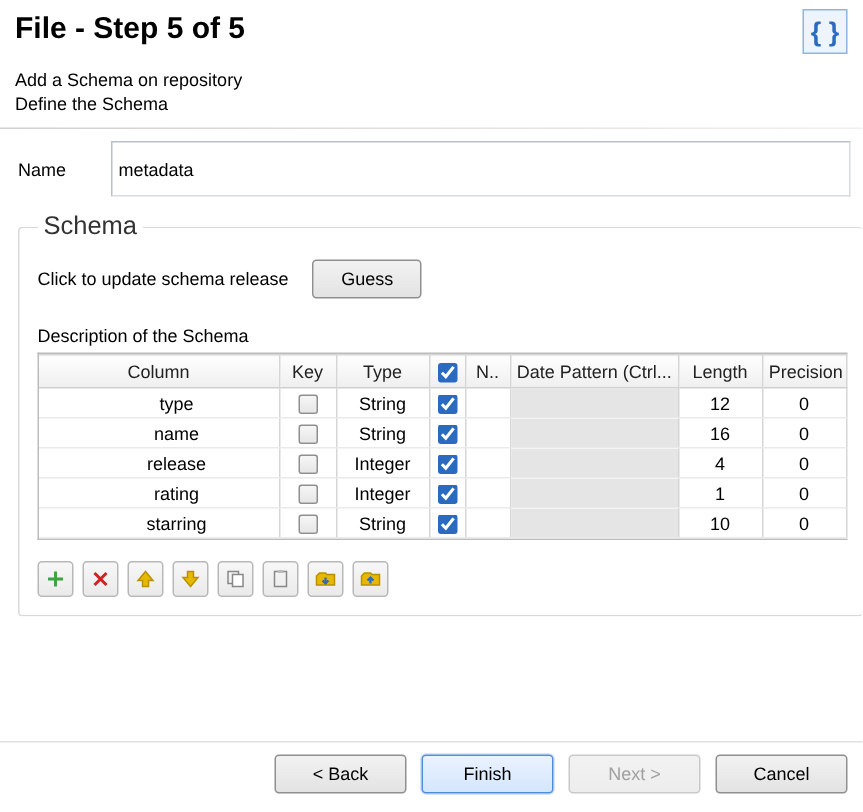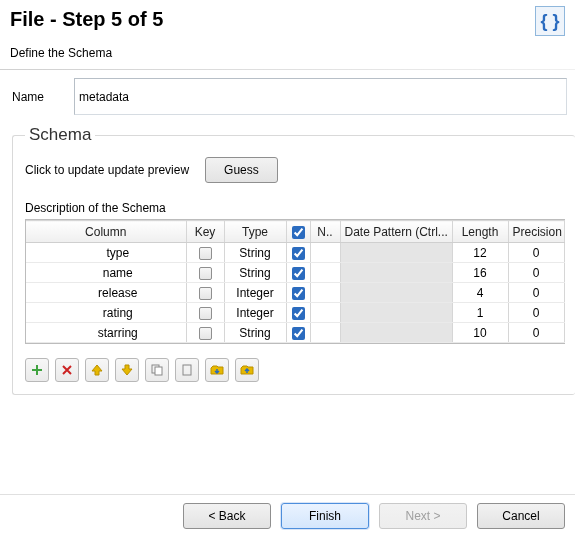--- a/index.html
+++ b/index.html
@@ -189,41 +189,42 @@
     background: #fff;
   }
   .footer button.push { min-width: 88px; }
 </style>
 </head>
 <body>
 
 <div class="header">
   <div class="header-text">
     <div class="title">File - Step 5 of 5</div>
+    <div class="subtitle">Add a Schema on repository</div>
     <div class="subtitle">Define the Schema</div>
   </div>
   <div class="banner-icon">
     <span>{ }</span>
   </div>
 </div>
 
 <div class="divider"></div>
 
 <div class="panel">
 
   <div class="form-row">
     <div class="label">Name</div>
     <input class="text-input" value="metadata" style="">
   </div>
 
   <fieldset class="schema-group">
     <legend>Schema</legend>
 
     <div class="guess-row">
-      <span>Click to update update preview</span>
+      <span>Click to update schema release</span>
       <button class="push">
         <span>Guess</span>
       </button>
     </div>
 
     <div class="desc-label">Description of the Schema</div>
 
     <div class="table-wrap">
       <table class="schema">
         <colgroup>

